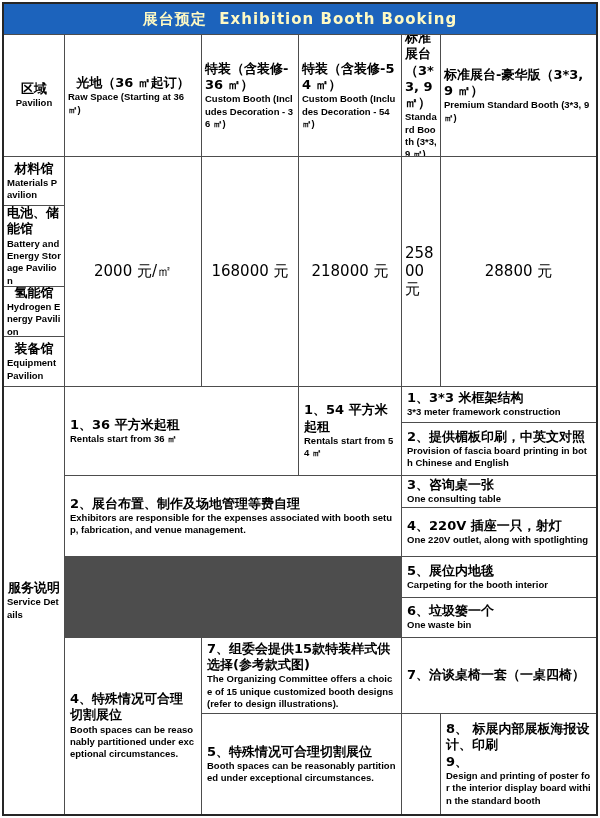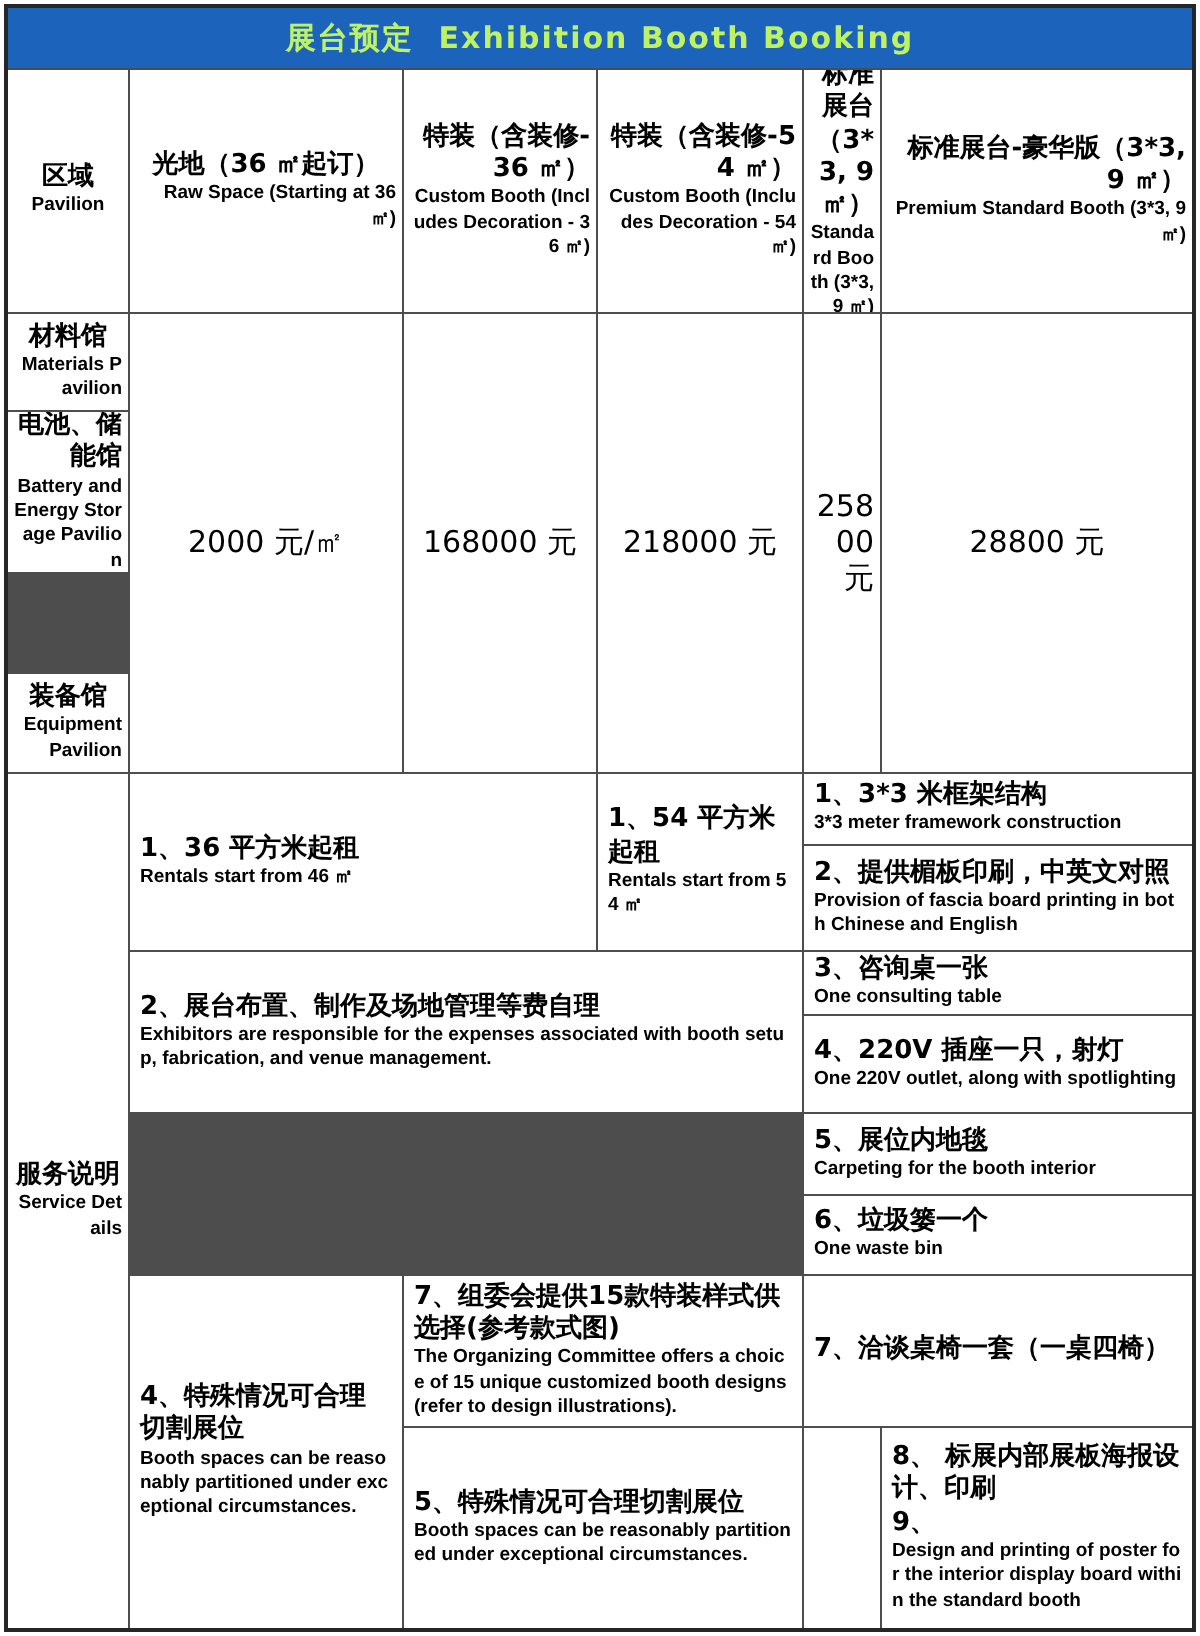--- a/index.html
+++ b/index.html
@@ -17,33 +17,33 @@
     background: #4d4d4d;          
     border: 2px solid #262626;
   }
 
   .cell {
     background: #ffffff;
     display: flex;
     flex-direction: column;
     align-items: center;
     justify-content: center;
-    text-align: right;
+    text-align: left;
     overflow: hidden;
     padding: 2px 3px;
   }
   .cell.left {
     align-items: flex-start;
     text-align: left;
     padding: 3px 5px;
   }
 
   .title-cell {
     background: #1c63bc;
-    color: #bef264;
+    color: #fef9c3;
     display: flex;
     align-items: center;
     justify-content: center;
     font-weight: bold;
     font-size: 15px;
     letter-spacing: 1px;
     white-space: pre;
   }
 
   .zh {
@@ -94,20 +94,24 @@
   </div>
 
   <div class="cell" style="grid-area:3/1/4/2">
     <span class="zh">材料馆</span>
     <span class="en">Materials Pavilion</span>
   </div>
   <div class="cell" style="grid-area:4/1/5/2">
     <span class="zh">电池、储能馆</span>
     <span class="en">Battery and Energy Storage Pavilion</span>
   </div>
+  <div class="cell" style="grid-area:5/1/6/2">
+    <span class="zh">氢能馆</span>
+    <span class="en">Hydrogen Energy Pavilion</span>
+  </div>
   <div class="cell" style="grid-area:6/1/7/2">
     <span class="zh">装备馆</span>
     <span class="en">Equipment Pavilion</span>
   </div>
 
   <div class="cell" style="grid-area:3/2/7/3">
     <span class="price">2000 元/㎡</span>
   </div>
   <div class="cell" style="grid-area:3/3/7/4">
     <span class="price">168000 元</span>
@@ -122,21 +126,21 @@
     <span class="price">28800 元</span>
   </div>
 
   <div class="cell" style="grid-area:7/1/15/2">
     <span class="zh">服务说明</span>
     <span class="en">Service Details</span>
   </div>
 
   <div class="cell left" style="grid-area:7/2/9/4">
     <span class="zh">1、36 平方米起租</span>
-    <span class="en">Rentals start from 46 ㎡</span>
+    <span class="en">Rentals start from 36 ㎡</span>
   </div>
   <div class="cell left" style="grid-area:7/4/9/5">
     <span class="zh">1、54 平方米起租</span>
     <span class="en">Rentals start from 54 ㎡</span>
   </div>
   <div class="cell left" style="grid-area:9/2/11/5">
     <span class="zh">2、展台布置、制作及场地管理等费自理</span>
     <span class="en">Exhibitors are responsible for the expenses associated with booth setup, fabrication, and venue management.</span>
   </div>
   <div class="cell left" style="grid-area:13/2/15/3">

